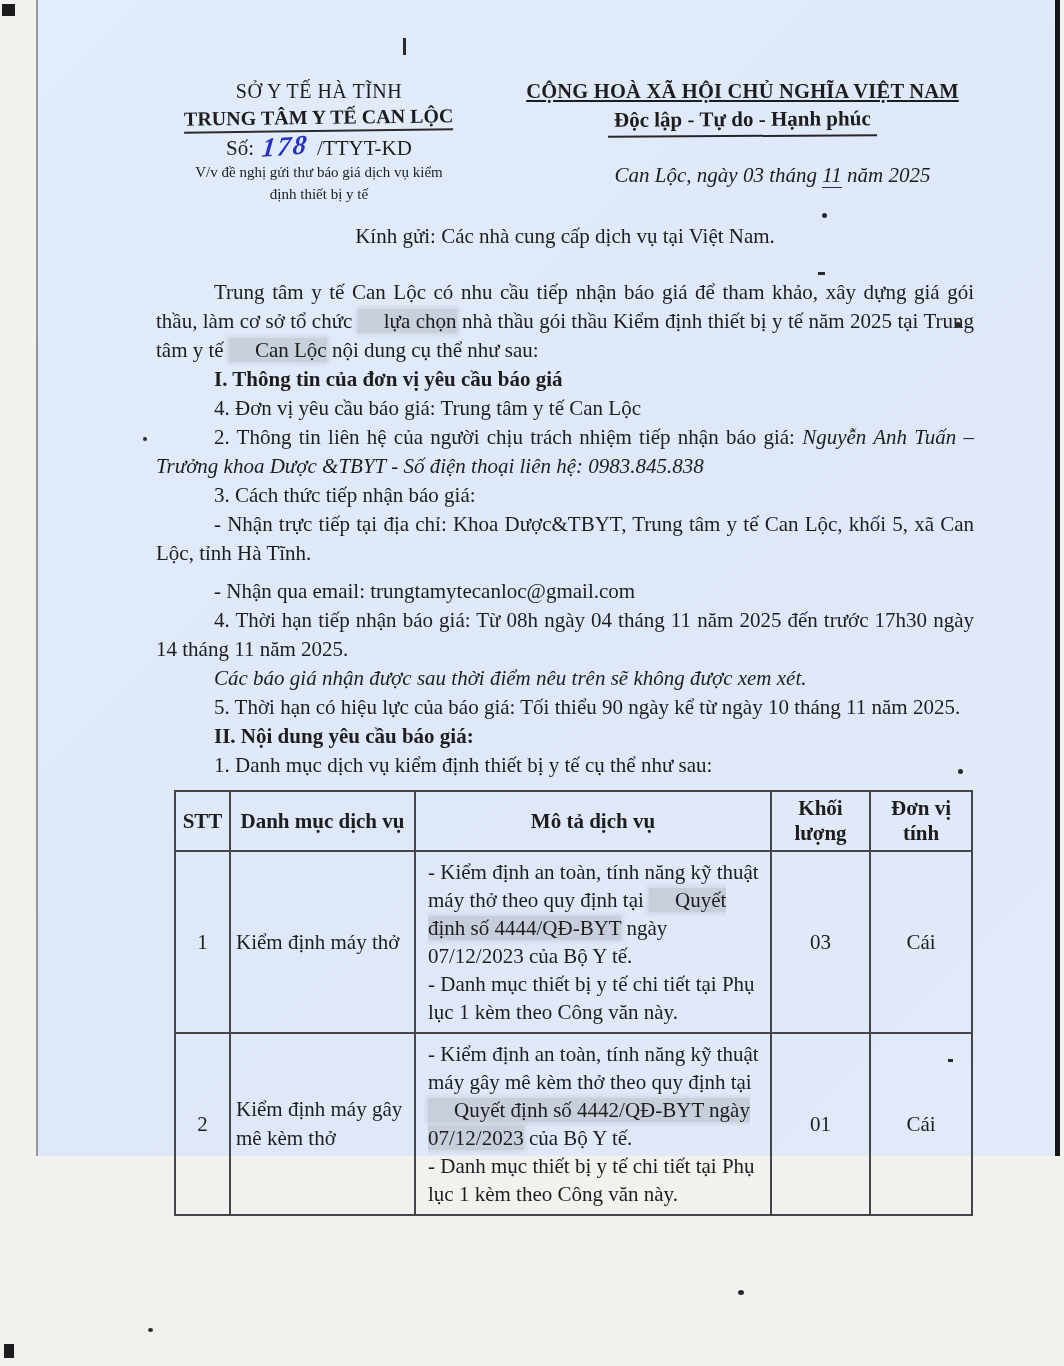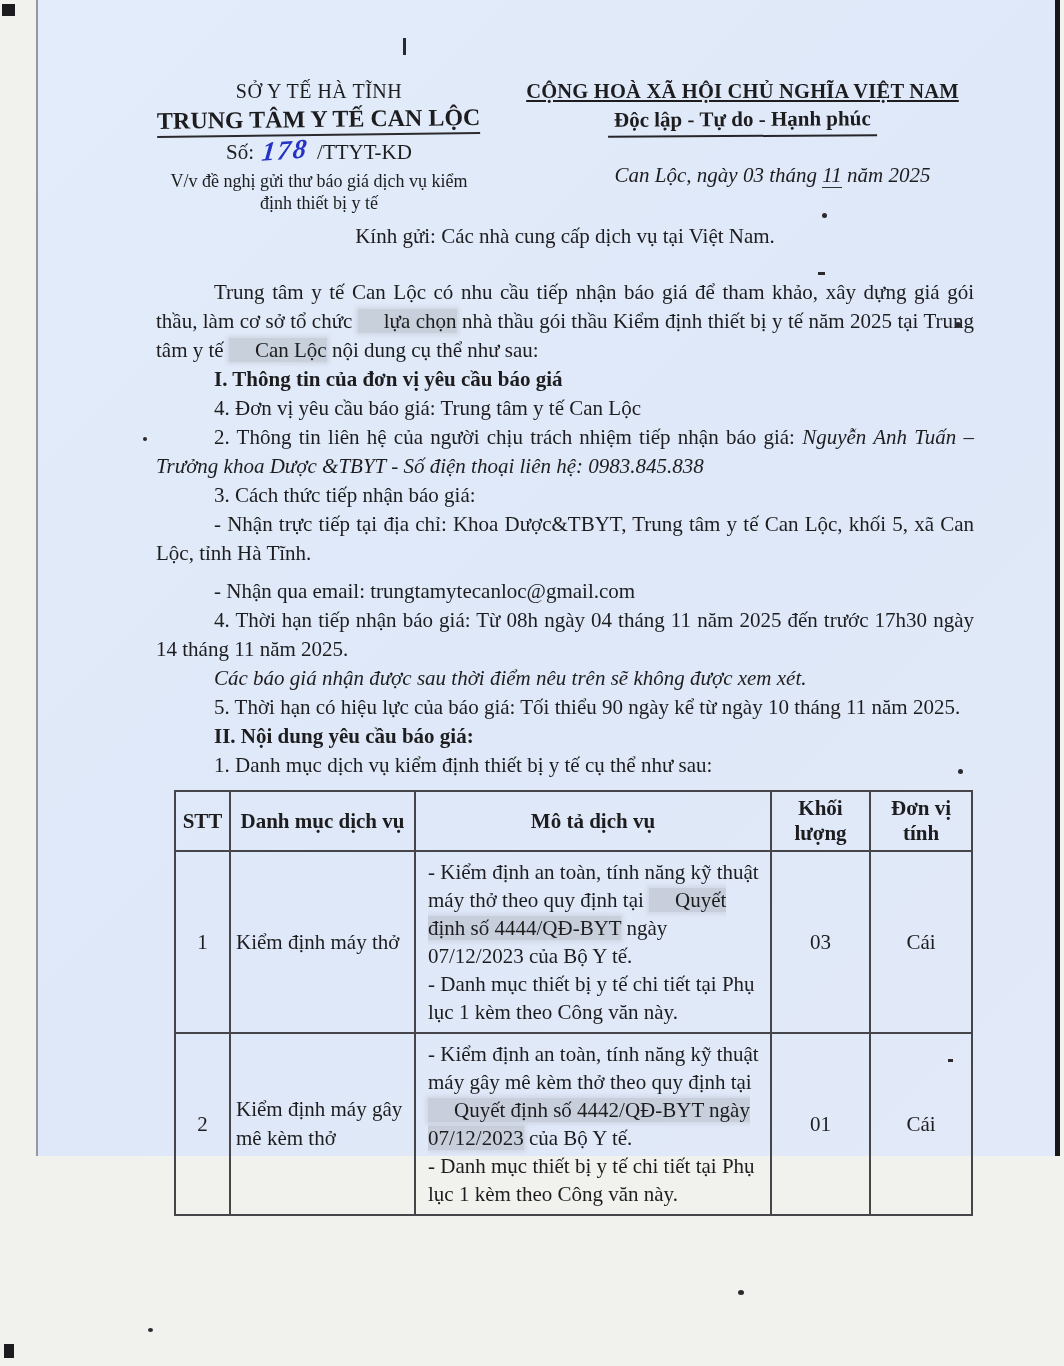--- a/index.html
+++ b/index.html
@@ -12,28 +12,28 @@
   .page{
     position:absolute;left:36px;top:0;width:1024px;height:1156px;
     box-sizing:border-box;
     background:linear-gradient(135deg,#e3ecfa 0%,#dfe8f8 55%,#e2eaf9 100%);
     border-left:2px solid rgba(70,70,80,.5);
     border-right:5px solid #17171a;
   }
   
   .hdr-left{position:absolute;left:105px;top:80px;width:352px;text-align:center;}
   .hdr-left .dept{font-size:20px;letter-spacing:.5px;}
-  .hdr-left .org{font-size:24px;font-weight:bold;margin-top:3px;}
+  .hdr-left .org{font-size:20px;font-weight:bold;margin-top:3px;}
   .hdr-left .org .u{display:inline-block;border-bottom:2px solid #2b2b2e;padding-bottom:1px;transform:rotate(-.7deg);}
   .docno{font-size:21px;margin-top:4px;}
   .hand{
     display:inline-block;color:#2433c4;font-size:27px;font-style:italic;font-weight:600;
     letter-spacing:2px;transform:rotate(-4deg) skewX(-10deg);padding:0 3px;line-height:20px;
   }
-  .subject{font-size:18px;line-height:22px;margin-top:5px;}
+  .subject{font-size:15px;line-height:22px;}
   .hdr-right{position:absolute;left:432px;top:80px;width:545px;text-align:center;}
   .hdr-right .nat1{font-size:20.5px;font-weight:bold;letter-spacing:.2px;text-decoration:underline;}
   .hdr-right .nat2{font-size:21px;font-weight:bold;margin-top:4px;}
   .hdr-right .nat2 .u{display:inline-block;border-bottom:2px solid #26262a;padding:0 6px 3px;transform:rotate(-.35deg);}
   .dateline{font-size:21px;font-style:italic;margin-top:26px;padding-left:60px;}
   .dateline .mu{border-bottom:1.5px solid #333;}
   
   .content{position:absolute;left:118px;top:222px;width:818px;font-size:21px;line-height:29px;text-align:justify;}
   .content p{margin:0;text-indent:58px;}
   .salutation{text-align:center;text-indent:0 !important;margin-bottom:27px !important;}

